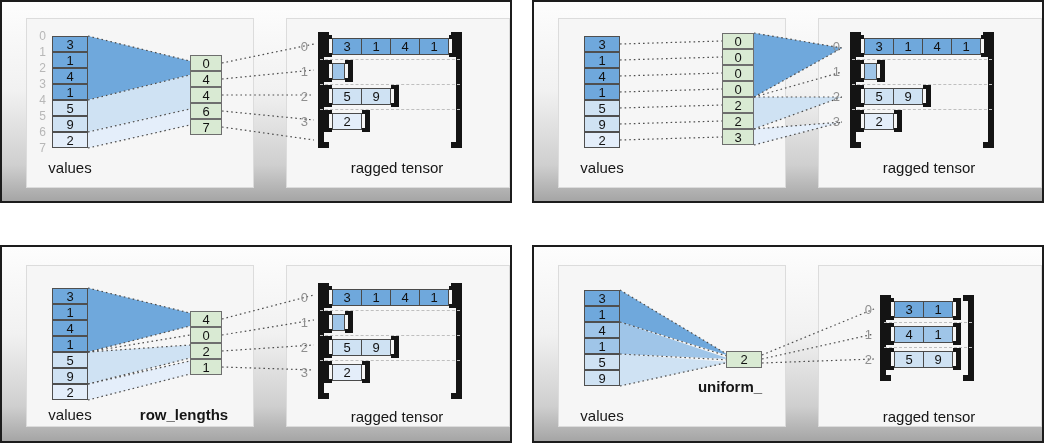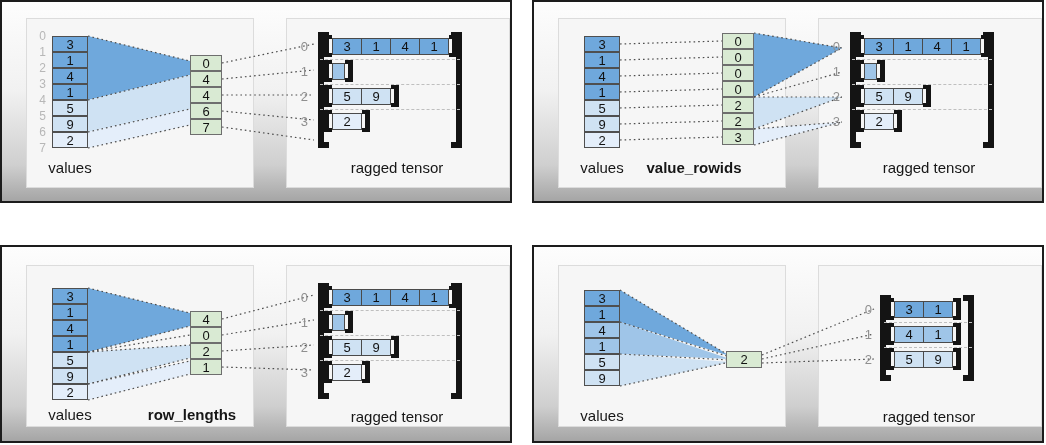--- a/index.html
+++ b/index.html
@@ -190,21 +190,20 @@
     <div class="rcell sh-light">5</div>
     <div class="rcell sh-light">9</div>
     <span class="rbr"></span>
   </div>
   <div class="rrow" style="left:322px;top:108px">
     <span class="rbl"></span>
     <div class="rcell sh-xlight">2</div>
     <span class="rbr"></span>
   </div>
   <div class="cap" style="left:28px;top:157px;width:80px">values</div>
-  <div class="cap capb" style="left:92px;top:157px;width:136px">value_rowids</div>
   <div class="cap" style="left:284px;top:157px;width:222px">ragged tensor</div>
 </div>
 
 <div class="quad bot" style="left:0;top:245px">
   <div class="panel" style="left:24px;top:18px;width:226px;height:160px"></div>
   <div class="panel" style="left:284px;top:18px;width:222px;height:160px"></div>
   <svg class="overlay" width="512" height="198" viewBox="0 0 512 198">
     <polygon class="f-dark" points="86,41 188,66 188,79 86,105"></polygon>
     <polygon class="f-light" points="86,105 188,98 188,111 86,137"></polygon>
     <polygon class="f-xlight" points="86,137 188,114 188,127 86,153"></polygon>
@@ -262,21 +261,21 @@
     <div class="rcell sh-light">5</div>
     <div class="rcell sh-light">9</div>
     <span class="rbr"></span>
   </div>
   <div class="rrow" style="left:322px;top:114px">
     <span class="rbl"></span>
     <div class="rcell sh-xlight">2</div>
     <span class="rbr"></span>
   </div>
   <div class="cap" style="left:28px;top:159px;width:80px">values</div>
-  <div class="cap capb" style="left:128px;top:159px;width:124px">row_lengths</div>
+  <div class="cap capb" style="left:120px;top:159px;width:124px">row_lengths</div>
   <div class="cap" style="left:284px;top:161px;width:222px">ragged tensor</div>
 </div>
 
 <div class="quad bot" style="left:532px;top:245px">
   <div class="panel" style="left:24px;top:18px;width:226px;height:160px"></div>
   <div class="panel" style="left:284px;top:18px;width:222px;height:160px"></div>
   <svg class="overlay" width="512" height="198" viewBox="0 0 512 198">
     <polygon class="f-dark" points="86,43 86,75 196,109"></polygon>
     <polygon class="f-medium" points="86,75 86,107 196,112"></polygon>
     <polygon class="f-light" points="86,107 86,139 196,115"></polygon>
@@ -319,15 +318,16 @@
     <span class="rbr"></span>
   </div>
   <div class="rrow" style="left:352px;top:101px">
     <span class="rbl"></span>
     <div class="rcell sh-light">5</div>
     <div class="rcell sh-light">9</div>
     <span class="rbr"></span>
   </div>
   <div class="cap" style="left:28px;top:160px;width:80px">values</div>
   <div class="cap capb" style="left:134px;top:131px;width:124px;line-height:17px">
+    <span style="display:block">uniform_</span>
   </div>
   <div class="cap" style="left:284px;top:161px;width:222px">ragged tensor</div>
 </div>
 
 </body></html>

